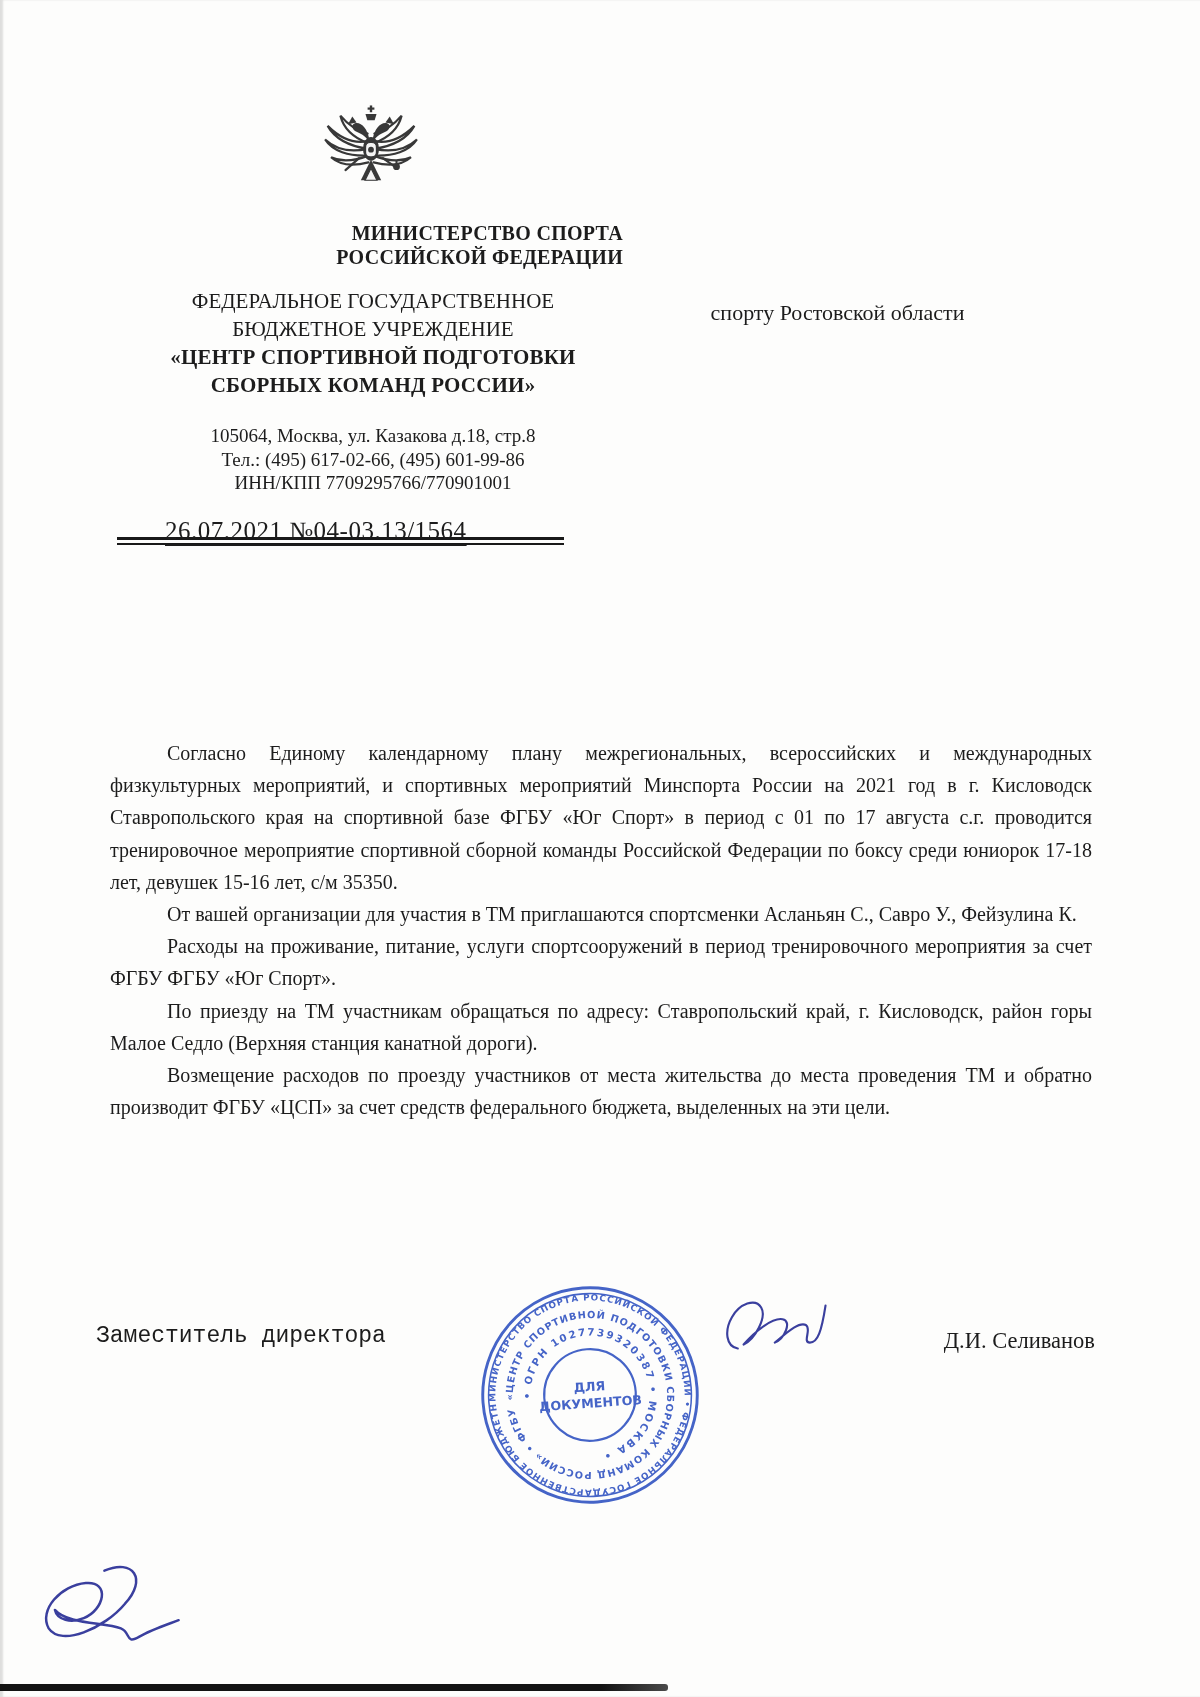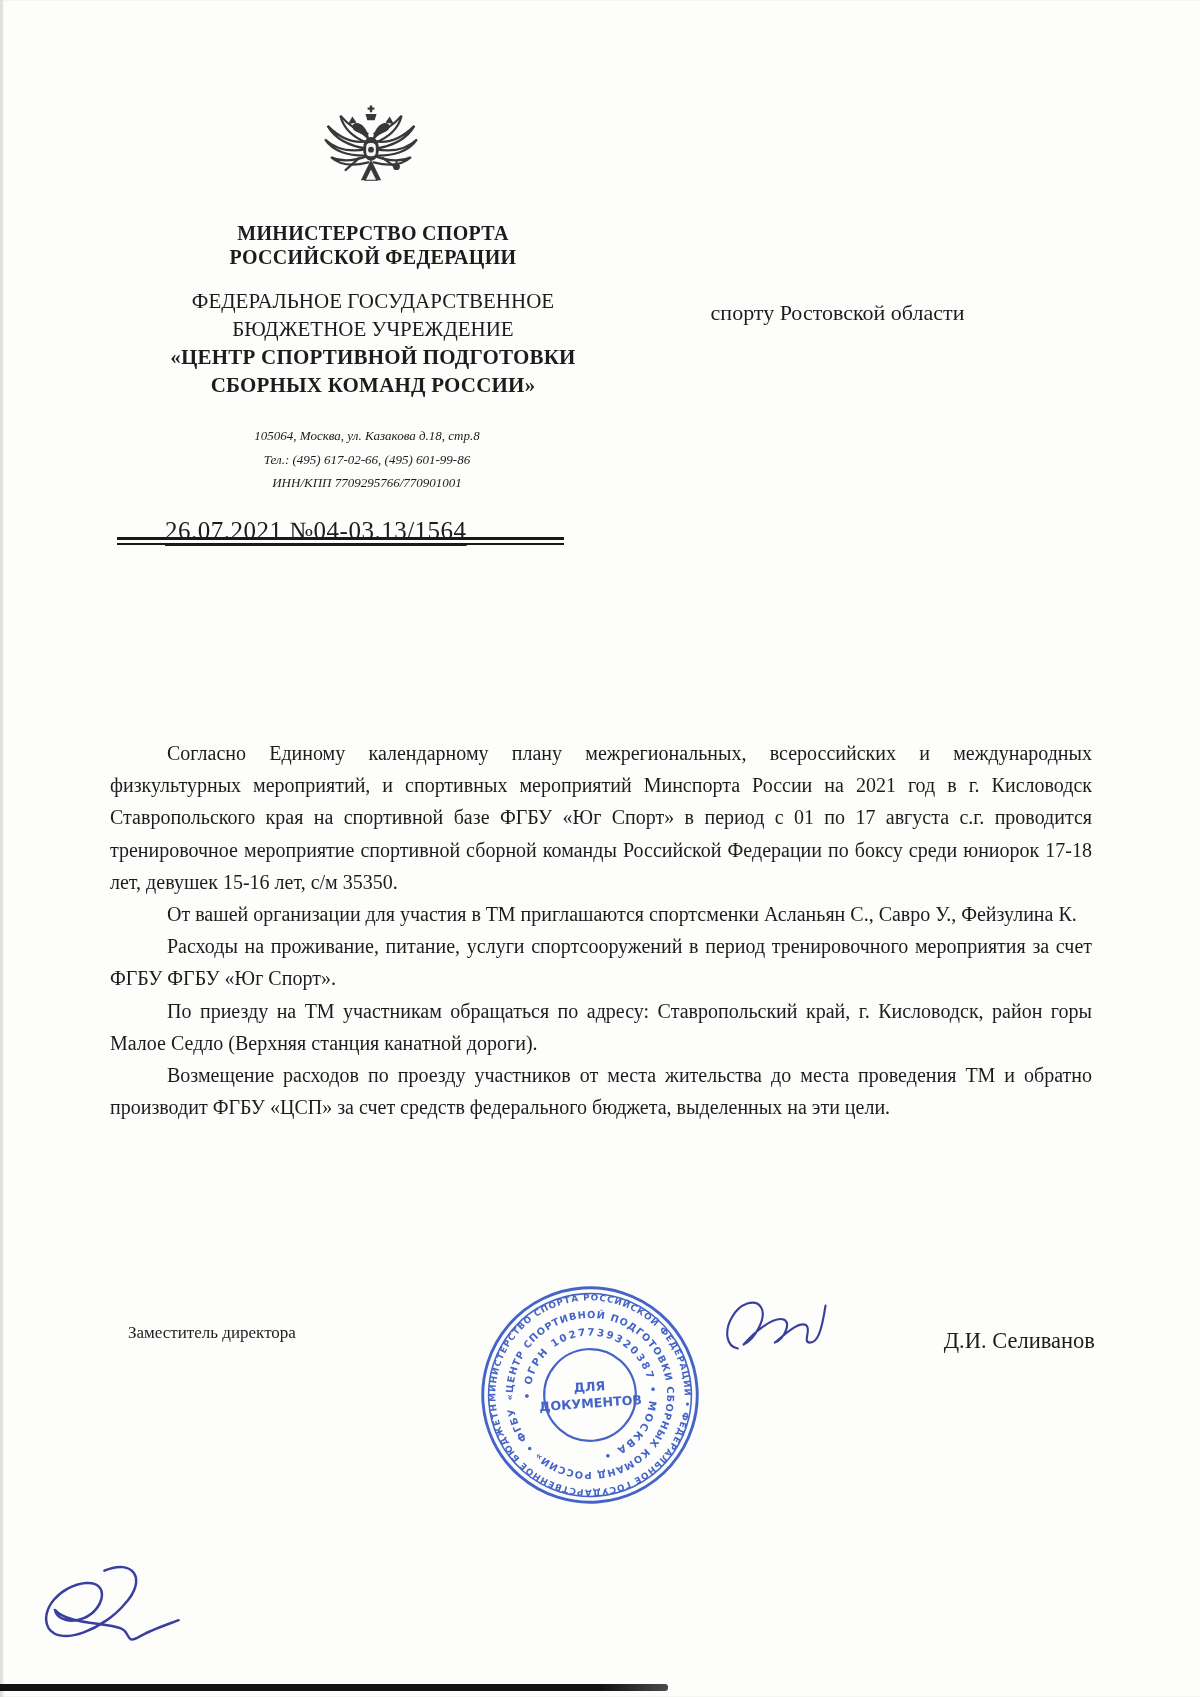--- a/index.html
+++ b/index.html
@@ -10,33 +10,33 @@
     background:#fdfdfc;
     overflow:hidden;
     font-family:"Liberation Serif","DejaVu Serif",serif;
     color:#1c1c1c;
     box-shadow:inset 3px 0 2px rgba(0,0,0,0.12);
   }
   .abs{position:absolute;}
   .center{text-align:center;}
 
   .coat{left:320px;top:98px;width:102px;height:122px;}
-  .ministry-title{left:123px;top:221px;width:500px;font-size:20px;font-weight:bold;line-height:24px;letter-spacing:.3px;}
+  .ministry-title{left:123px;top:221px;width:500px;font-size:20px;font-weight:bold;line-height:24px;letter-spacing:.3px;text-align:right;}
   .org-block{left:123px;top:287px;width:500px;font-size:21px;line-height:28px;}
   .org-name{font-weight:bold;letter-spacing:.2px;}
   .recipient{left:605px;top:296px;width:465px;font-size:22px;line-height:34px;}
-  .address-block{left:117px;top:424px;width:500px;font-size:13px;line-height:23.5px;font-style:italic;}
+  .address-block{left:123px;top:424px;width:500px;font-size:19px;line-height:23.5px;}
   .u{text-decoration:underline;text-underline-offset:3px;}
   .rule-double{left:117px;top:537px;width:447px;height:3px;border-top:3.5px solid #191919;border-bottom:2px solid #191919;}
   .ref-line{left:165px;top:517px;font-size:25px;letter-spacing:.5px;text-decoration:underline;text-underline-offset:5px;}
 
   .body-text{left:110px;top:737px;width:982px;font-size:20px;line-height:32.2px;text-align:justify;}
   .body-text p{margin:0;text-indent:57px;}
 
-  .sig-position{left:128px;top:1323px;font-size:17px;}
+  .sig-position{left:96px;top:1323px;font-size:23px;font-family:Liberation Mono, monospace;}
   .sig-name{left:880px;top:1328px;width:215px;font-size:22.5px;text-align:right;}
 
   .stamp{left:473px;top:1278px;width:234px;height:234px;color:#2c4fc0;opacity:.88;transform:rotate(-4deg);}
   .stamp svg{width:100%;height:100%;}
   .stamp text{font-family:"DejaVu Sans","Liberation Sans",sans-serif;font-weight:bold;fill:currentColor;}
 
   .sig-main{left:712px;top:1288px;width:150px;height:78px;}
   .sig-bottom{left:26px;top:1558px;width:165px;height:112px;}
   .ink{stroke:#3a3f9e;fill:none;stroke-linecap:round;stroke-linejoin:round;}
 

